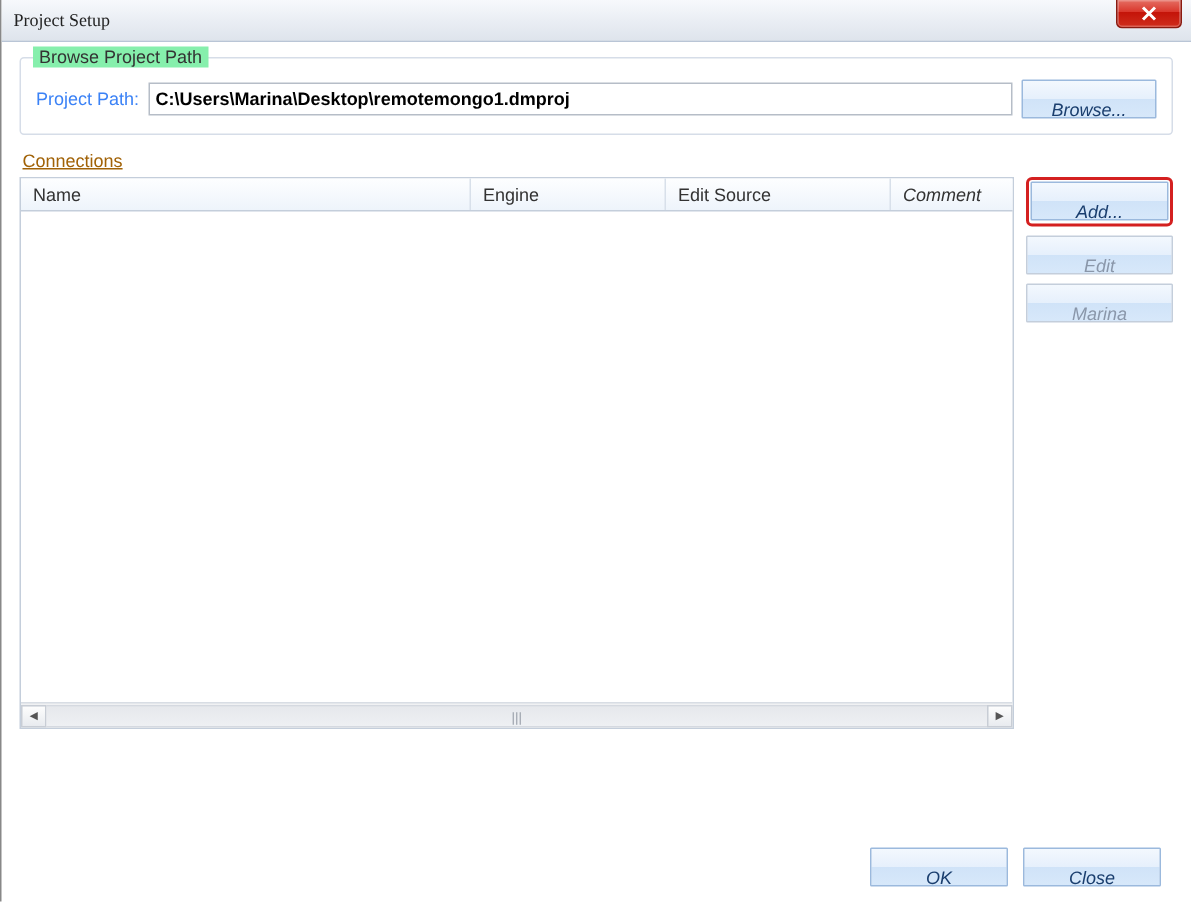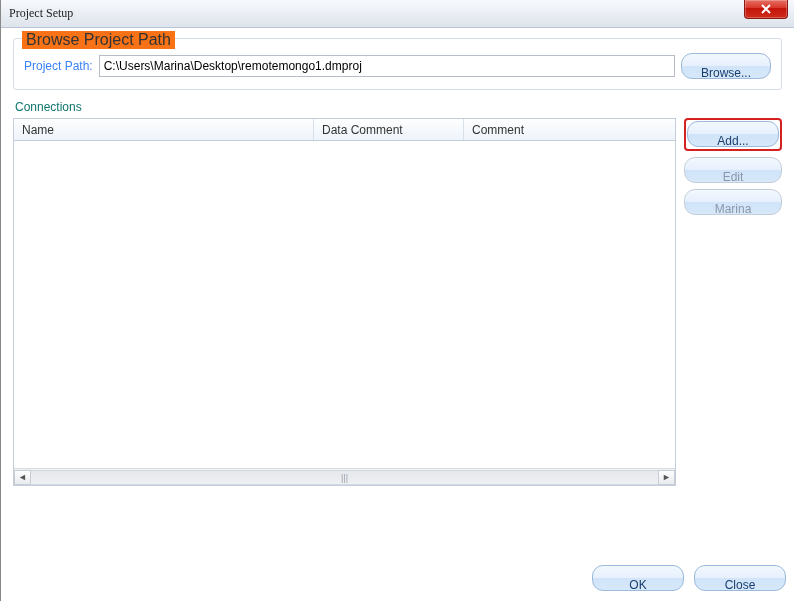--- a/index.html
+++ b/index.html
@@ -48,52 +48,54 @@
   border: 1px solid #d6dde8;
   border-radius: 3px;
   padding: 14px 10px 10px 10px;
   margin-bottom: 10px;
   position: relative;
 }
 .fieldset .legend {
   position: absolute;
   top: -8px;
   left: 8px;
-  background: #f97316;
+  background: #86efac;
   padding: 0 4px;
-  font-size: 16px;
+  font-size: 12px;
   color: #333;
 }
 .row { display: flex; align-items: center; gap: 6px; }
 .row label { color: #3b82f6; white-space: nowrap; }
 .textinput {
   flex: 1;
   height: 22px;
   border: 1px solid #b6bdc7;
   padding: 2px 4px;
   font-size: 12px;
   font-family: inherit;
   background: #fff;
+  font-weight: bold;
 }
 .btn {
   height: 24px;
   min-width: 90px;
   background: linear-gradient(to bottom, #f3f8fe 0%, #e6f0fc 49%, #d0e3f8 50%, #d7e8fa 100%);
   border: 1px solid #9bb9dd;
-  border-radius: 11px;
+  border-radius: 1px;
   color: #1a3e6e;
   font-size: 12px;
   cursor: pointer;
   padding: 12px 10px;
+  font-style: italic;
 }
 .btn:disabled {
   color: #8a97aa;
   border-color: #c4cedb;
 }
-.section-label { color: #0f766e; margin: 2px 0 4px 2px; }
+.section-label { color: #a16207; margin: 2px 0 4px 2px; text-decoration: underline; }
 .connections-wrap { display: flex; gap: 8px; }
 .tablewrap {
   flex: 1;
   border: 1px solid #c4cedb;
   background: #fff;
   height: 368px;
   display: flex;
   flex-direction: column;
 }
 .thead {
@@ -108,21 +110,21 @@
 .thead .col {
   padding: 0 8px;
   border-right: 1px solid #d8e0ea;
   height: 100%;
   display: flex;
   align-items: center;
 }
 .col-name { flex: 0 0 300px; }
 .col-engine { flex: 0 0 130px; }
 .col-ds { flex: 0 0 150px; }
-.col-comment { flex: 1; border-right: none !important; }
+.col-comment { flex: 1; border-right: none !important; font-style: italic; }
 .tbody { flex: 1; }
 .hscroll {
   height: 17px;
   background: #f0f1f3;
   border-top: 1px solid #d8dde4;
   display: flex;
   align-items: center;
 }
 .hscroll .arrow {
   width: 17px; height: 15px;
@@ -147,21 +149,21 @@
 }
 .side-buttons .btn { width: 100%; min-width: 0; }
 .add-highlight {
   border: 2px solid #d42020;
   border-radius: 4px;
   padding: 1px;
 }
 .add-highlight .btn { width: 100%; height: 22px; }
 .footer {
   position: absolute;
-  right: 8px;
+  right: 20px;
   bottom: 10px;
   display: flex;
   gap: 10px;
 }
 .footer .btn { min-width: 92px; }
 </style>
 </head>
 <body>
 
 <div class="titlebar">
@@ -183,21 +185,22 @@
       <button class="btn">Browse...</button>
     </div>
   </div>
 
   <div class="section-label">Connections</div>
 
   <div class="connections-wrap">
     <div class="tablewrap">
       <div class="thead">
         <div class="col col-name">Name</div>
-        <div class="col col-ds">Data Comment</div>
+        <div class="col col-engine">Engine</div>
+        <div class="col col-ds">Edit Source</div>
         <div class="col col-comment">Comment</div>
       </div>
       <div class="tbody"></div>
       <div class="hscroll">
         <div class="arrow">◄</div>
         <div class="track">
           <span class="thumb-notch">|||</span>
         </div>
         <div class="arrow">►</div>
       </div>

